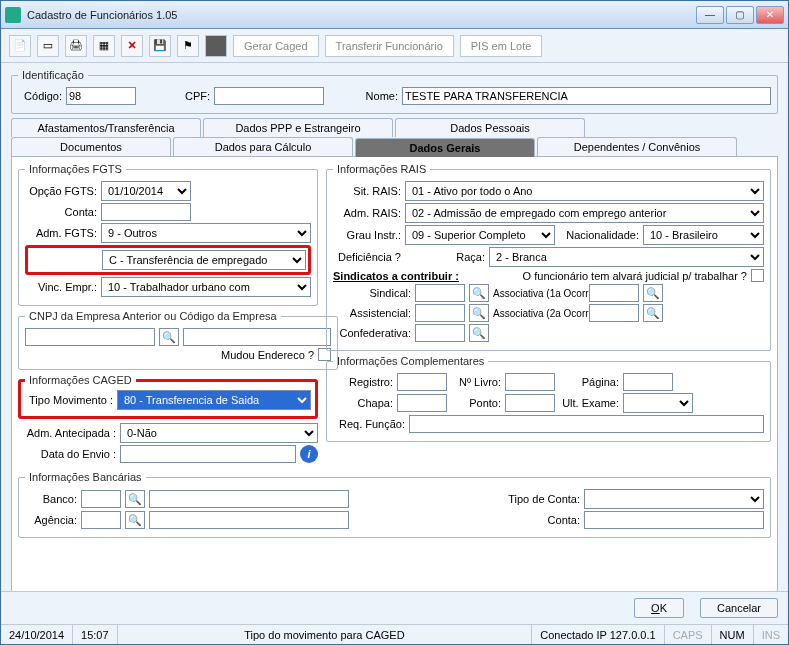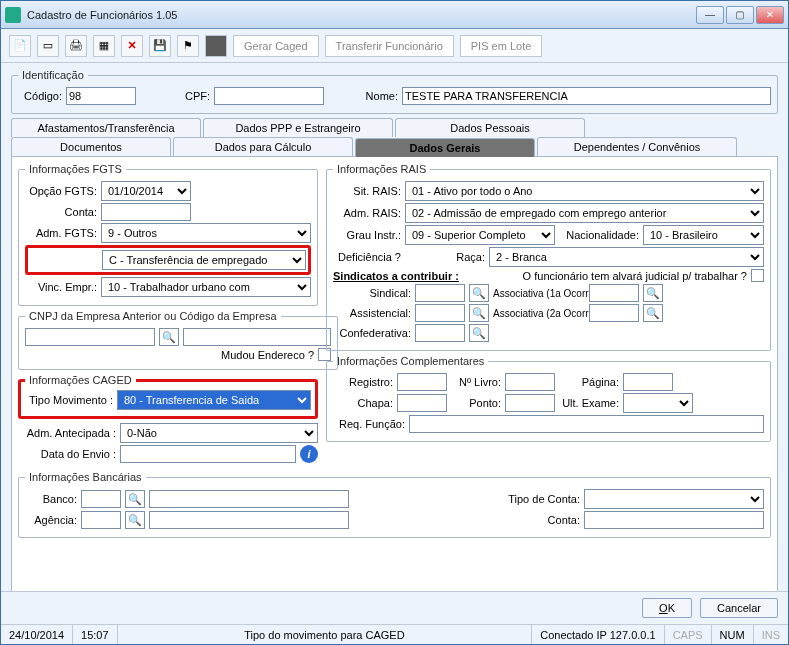--- a/index.html
+++ b/index.html
@@ -26,21 +26,21 @@
   .tabrow { display:flex; gap:2px; }
   .tab { background:#f1f5fb; border:1px solid #a8b7c9; border-bottom:none; padding:3px 14px; border-radius:3px 3px 0 0; cursor:pointer; }
   .tab.active { background:#737373; font-weight:bold; position:relative; top:1px; }
   .tabbody { border:1px solid #a8b7c9; background:#fff; padding:6px; height:442px; }
   .cols { display:flex; gap:8px; }
   .col { flex:1; }
   .hl { border:3px solid #d11; border-radius:3px; padding:2px; }
   .binoc { width:20px; height:18px; border:1px solid #7a8fa6; background:#fff; display:inline-flex; align-items:center; justify-content:center; font-size:11px; }
   .chk { width:13px; height:13px; border:1px solid #7a8fa6; background:#fff; display:inline-block; }
   .link { color:#000; text-decoration:underline; }
-  .footer { display:flex; justify-content:flex-end; gap:8px; padding:6px 10px; background:#ecf3fb; border-top:1px solid #c0c9d5; }
+  .footer { display:flex; justify-content:flex-end; gap:16px; padding:6px 10px; background:#ecf3fb; border-top:1px solid #c0c9d5; }
   .btn { background:#f2f6fb; border:1px solid #8ca6c2; padding:3px 16px; border-radius:2px; }
   .statusbar { height:20px; background:#ecf3fb; border-top:1px solid #c0c9d5; display:flex; align-items:flex-start; font-size:10px; }
   .statusbar div { padding:0 8px; border-right:1px solid #c0c9d5; height:100%; display:flex; align-items:center; }
   .info-icon { width:18px; height:18px; border-radius:50%; background:#2a6bd4; color:#fff; display:inline-flex; align-items:center; justify-content:center; font-weight:bold; font-style:italic; }
 </style>
 </head>
 <body>
 
 <div class="window">
   <div class="titlebar">

